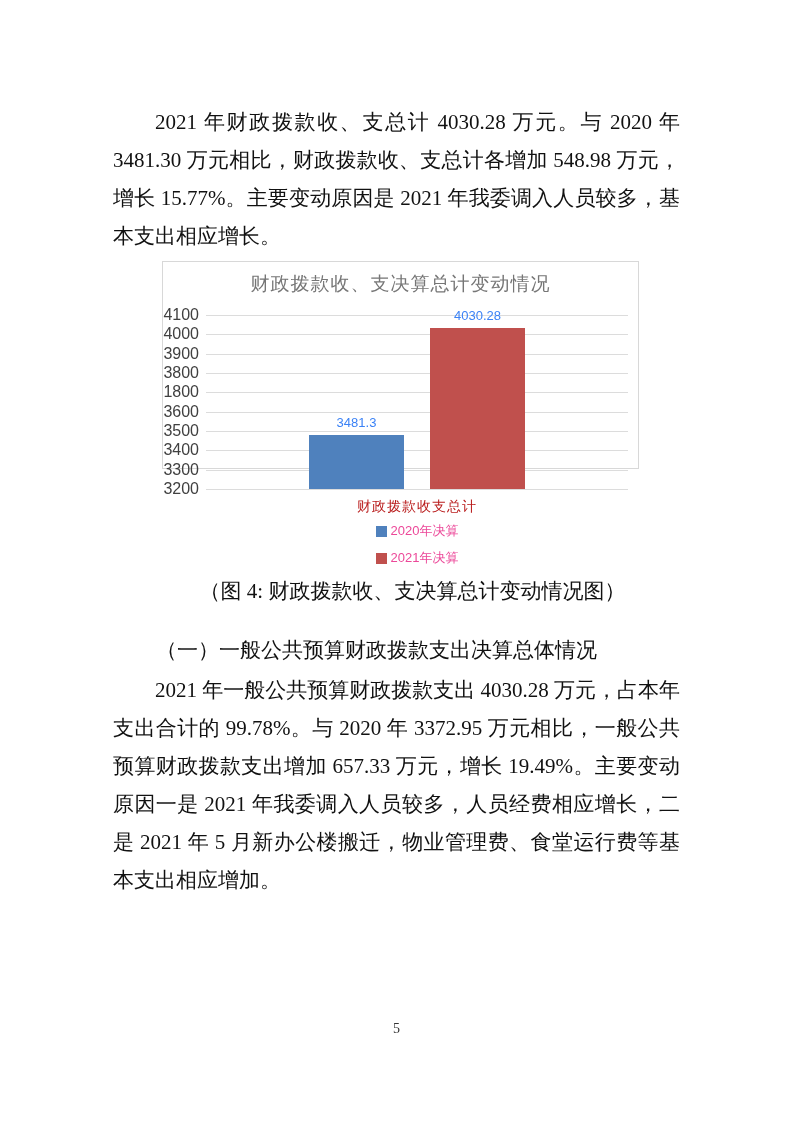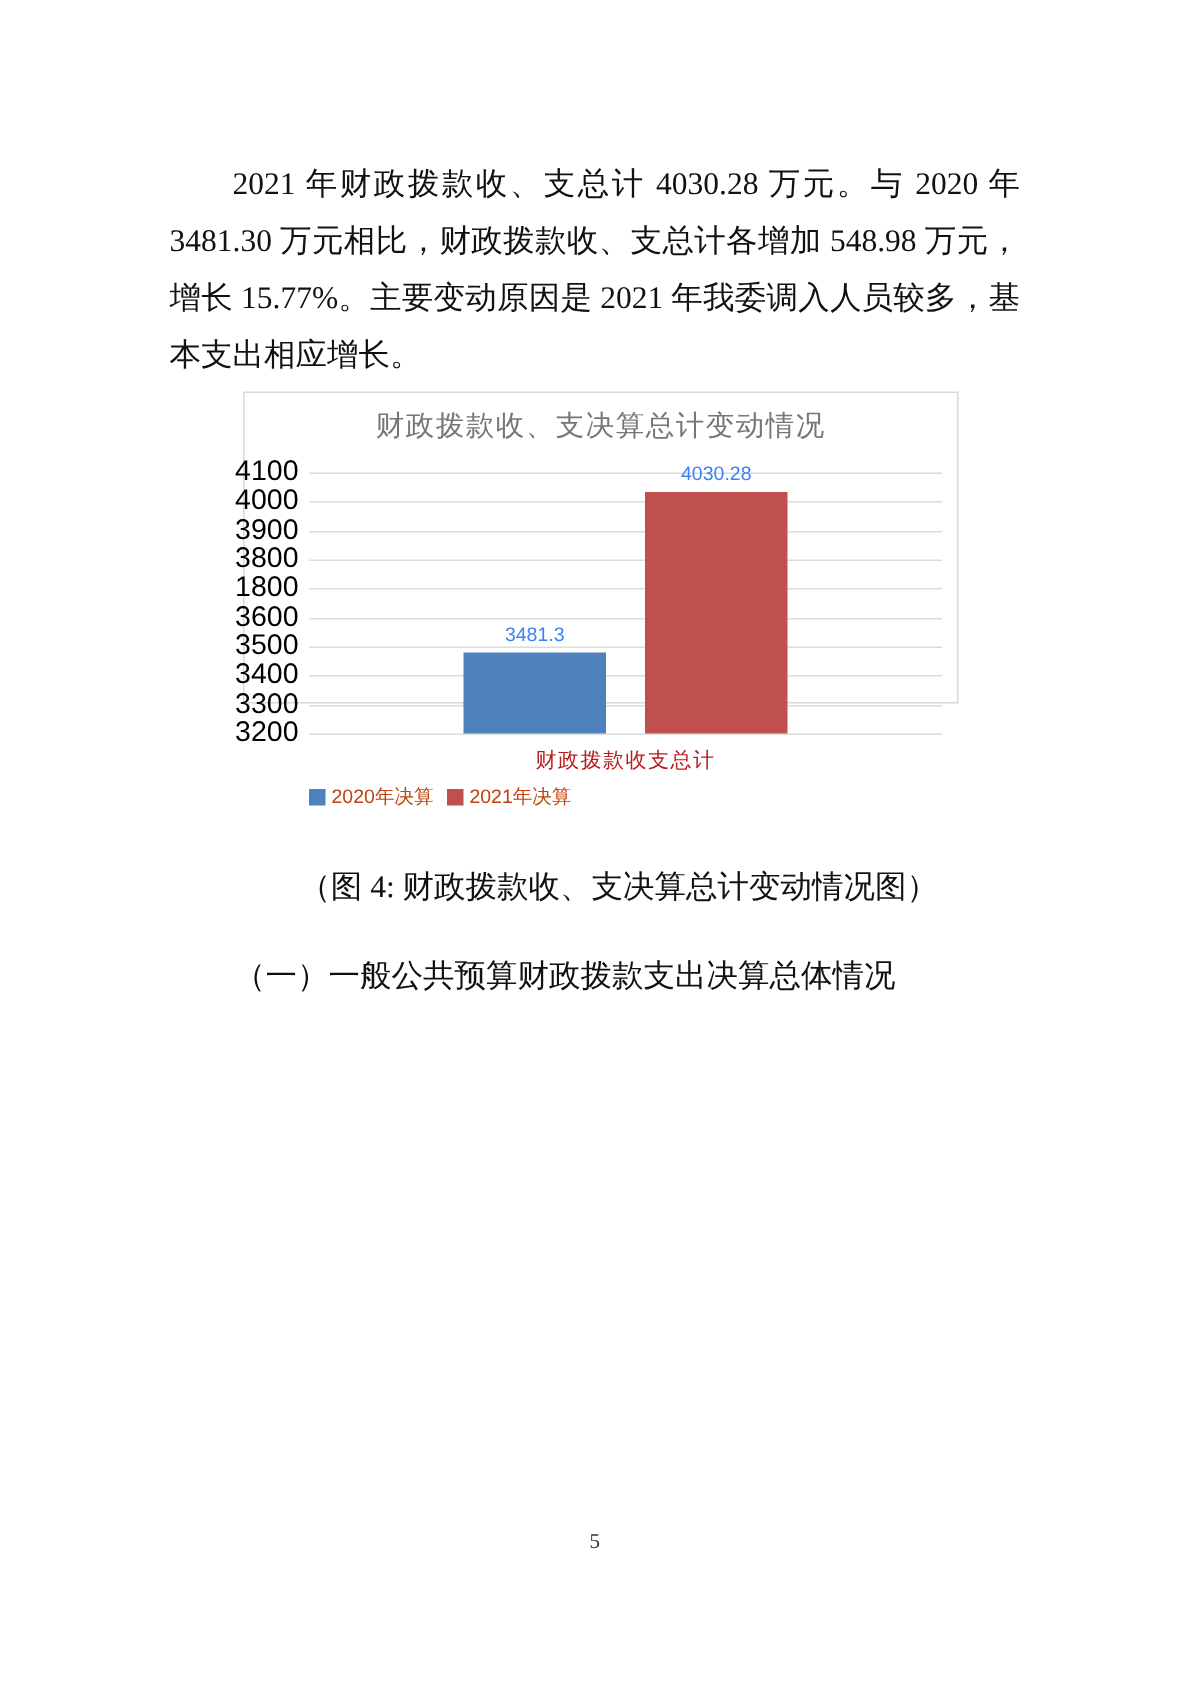--- a/index.html
+++ b/index.html
@@ -94,22 +94,22 @@
     position: absolute;
     left: 0;
     top: 53px;
     width: 36px;
     height: 174px;
   }
   .ytick {
     position: absolute;
     right: 0;
     transform: translateY(-50%);
-    font-size: 19px;
-    color: #000000;
+    font-size: 16px;
+    color: #404040;
   }
   .plot-area {
     position: absolute;
     left: 43px;
     top: 53px;
     width: 422px;
     height: 174px;
   }
   .gridline {
     position: absolute;
@@ -135,25 +135,26 @@
     font-size: 14px;
     color: #b91c1c;
     letter-spacing: 1px;
   }
   .legend {
     position: absolute;
     left: 43px;
     top: 260px;
     width: 422px;
     display: flex;
-    justify-content: flex-start;
+    justify-content: center;
     align-items: center;
     gap: 9px;
     font-size: 13px;
-    color: #c2410c;
+    color: #ec4899;
+    flex-direction: column;
   }
   .legend-item { display: flex; align-items: center; }
   .legend-swatch { width: 11px; height: 11px; margin-right: 4px; display: inline-block; }
 </style>
 </head>
 <body>
 
 <div class="page">
 
   <p class="para" id="para1">2021 年财政拨款收、支总计 4030.28 万元。与 2020 年 3481.30 万元相比，财政拨款收、支总计各增加 548.98 万元，增长 15.77%。主要变动原因是 2021 年我委调入人员较多，基本支出相应增长。</p>
@@ -199,15 +200,16 @@
           <span>2021年决算</span>
         </span>
       </div>
   </div>
 
   <p class="caption">（图 4: 财政拨款收、支决算总计变动情况图）</p>
 
 
   <h3 class="subheading">（一）一般公共预算财政拨款支出决算总体情况</h3>
 
+  <p class="para" id="para2">2021 年一般公共预算财政拨款支出 4030.28 万元，占本年支出合计的 99.78%。与 2020 年 3372.95 万元相比，一般公共预算财政拨款支出增加 657.33 万元，增长 19.49%。主要变动原因一是 2021 年我委调入人员较多，人员经费相应增长，二是 2021 年 5 月新办公楼搬迁，物业管理费、食堂运行费等基本支出相应增加。</p>
 
   <div class="page-number">5</div>
 </div>
 
 </body></html>

